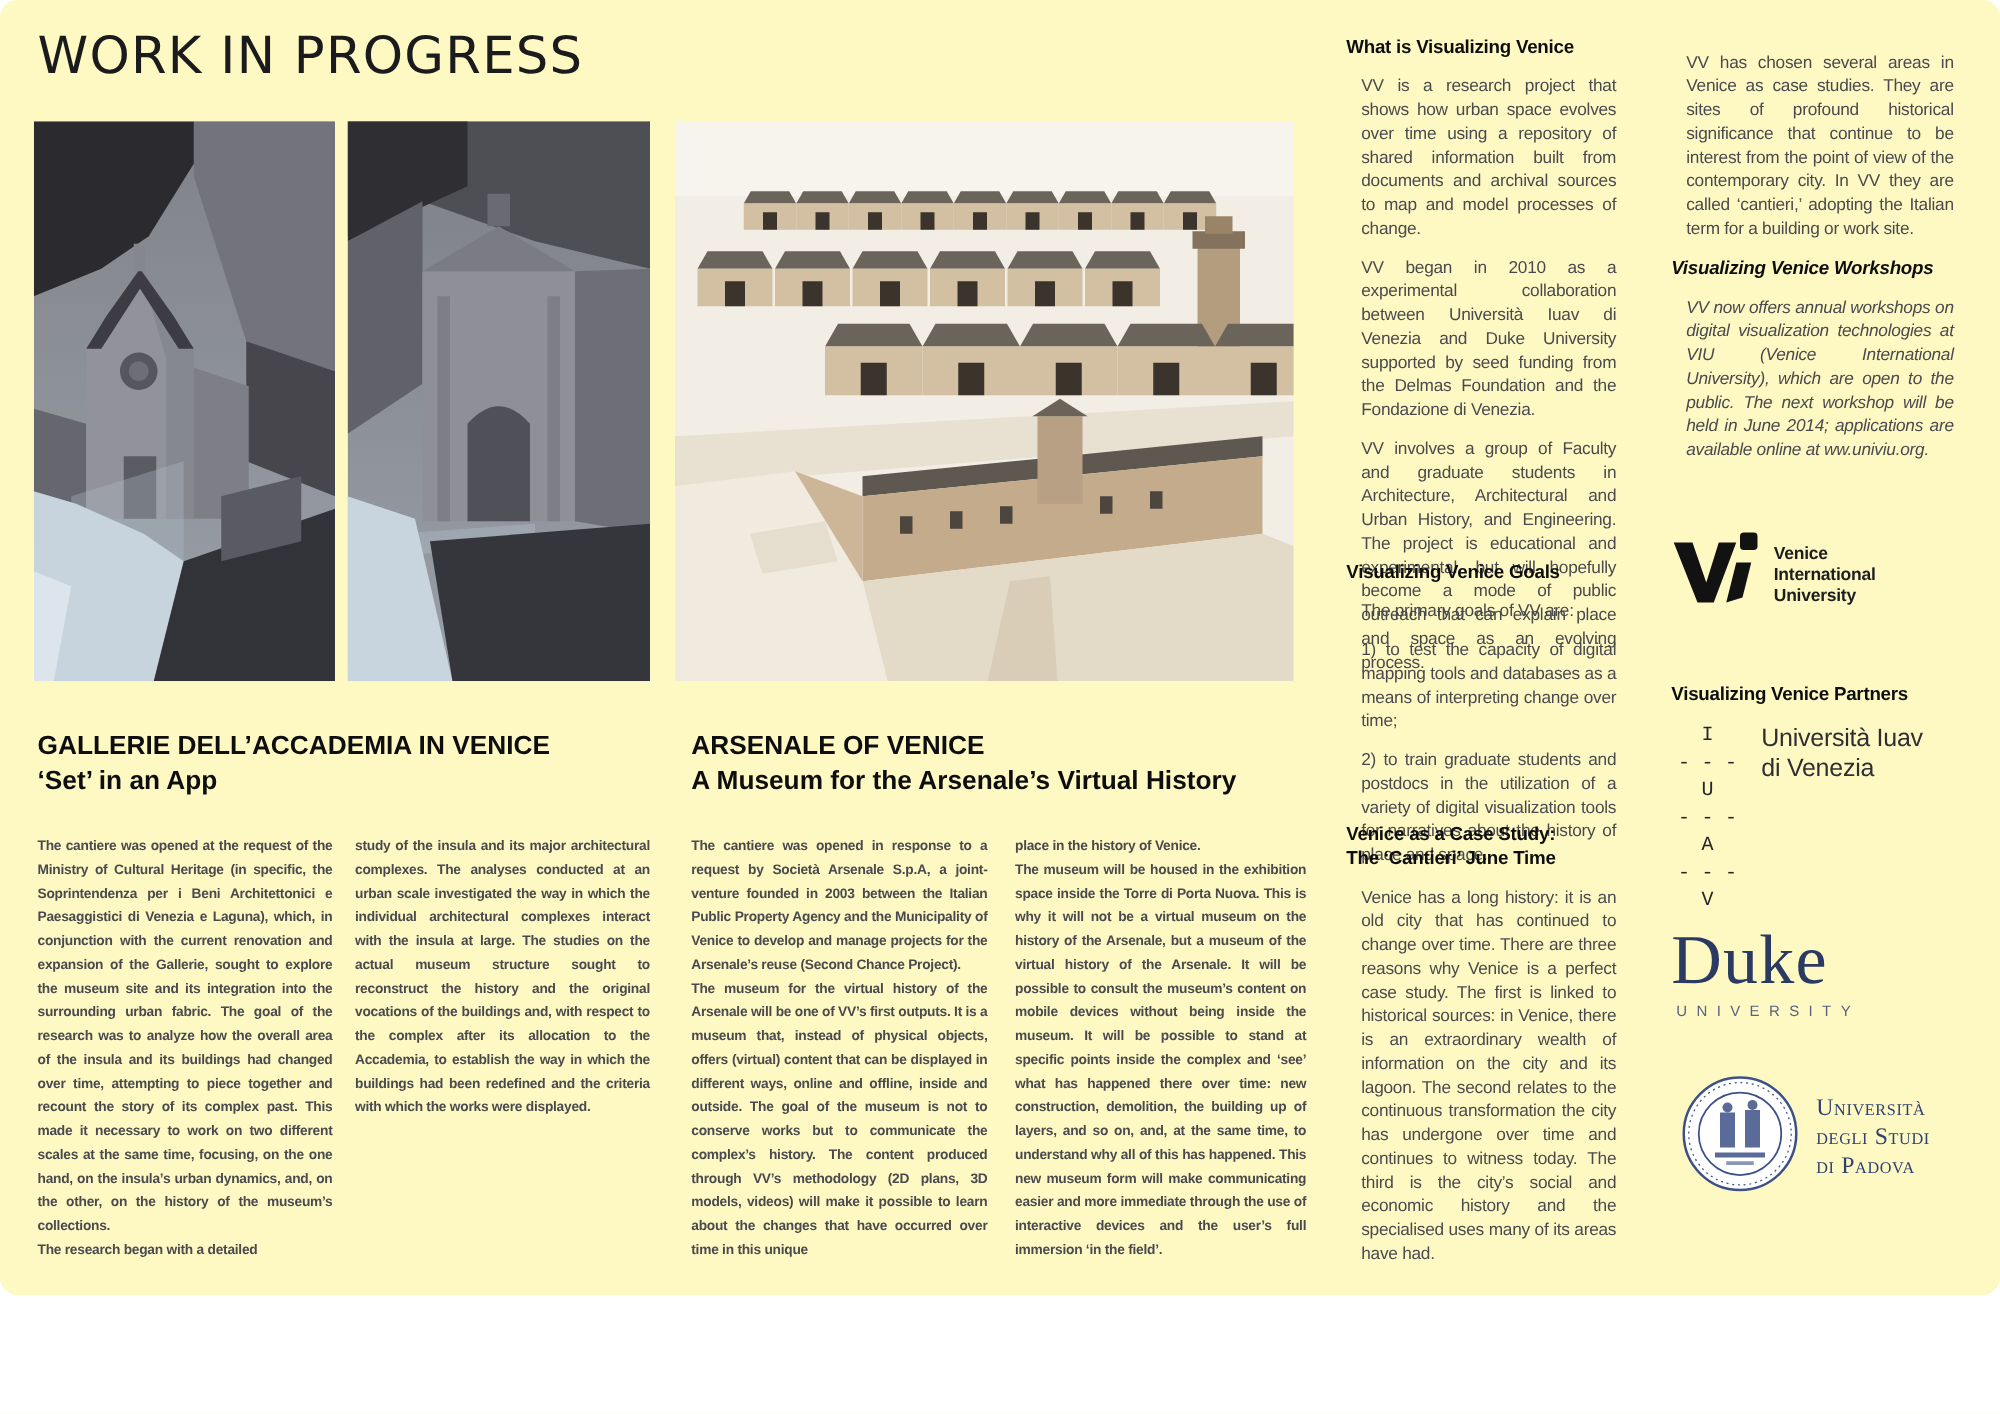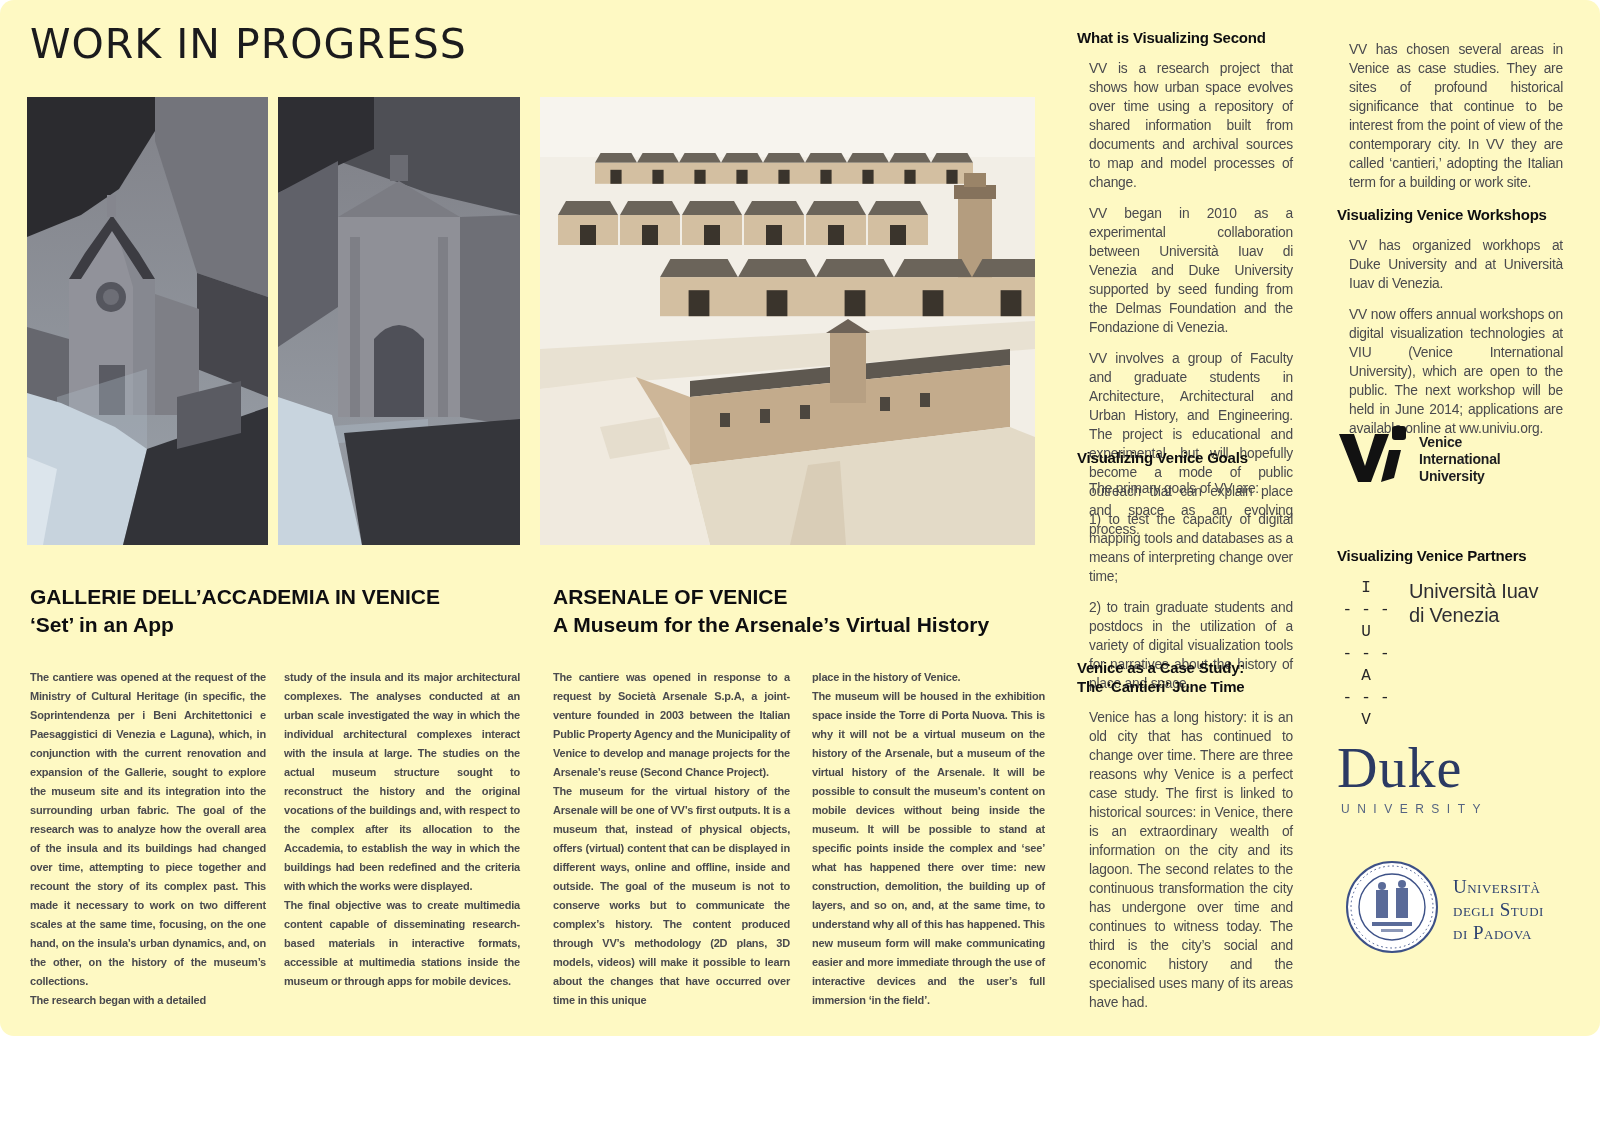--- a/index.html
+++ b/index.html
@@ -152,34 +152,33 @@
     <div class="article-heading">GALLERIE DELL’ACCADEMIA IN VENICE</div>
     <div class="article-heading">‘Set’ in an App</div>
   </div>
 
   <div class="abs bodycol" style="left:30px;top:668px;width:236px;">
     <p>The cantiere was opened at the request of the Ministry of Cultural Heritage (in specific, the Soprintendenza per i Beni Architettonici e Paesaggistici di Venezia e Laguna), which, in conjunction with the current renovation and expansion of the Gallerie, sought to explore the museum site and its integration into the surrounding urban fabric. The goal of the research was to analyze how the overall area of the insula and its buildings had changed over time, attempting to piece together and recount the story of its complex past. This made it necessary to work on two different scales at the same time, focusing, on the one hand, on the insula’s urban dynamics, and, on the other, on the history of the museum’s collections.</p>
     <p>The research began with a detailed</p>
   </div>
   <div class="abs bodycol" style="left:284px;top:668px;width:236px;">
     <p>study of the insula and its major architectural complexes. The analyses conducted at an urban scale investigated the way in which the individual architectural complexes interact with the insula at large. The studies on the actual museum structure sought to reconstruct the history and the original vocations of the buildings and, with respect to the complex after its allocation to the Accademia, to establish the way in which the buildings had been redefined and the criteria with which the works were displayed.</p>
-    <p>The final objective was to create multimedia content capable of disseminating research-based materials in interactive formats, accessible at multimedia stations inside the museum or through apps for mobile devices.</p>
   </div>
   <div class="abs bodycol" style="left:553px;top:668px;width:237px;">
     <p>The cantiere was opened in response to a request by Società Arsenale S.p.A, a joint-venture founded in 2003 between the Italian Public Property Agency and the Municipality of Venice to develop and manage projects for the Arsenale’s reuse (Second Chance Project).</p>
     <p>The museum for the virtual history of the Arsenale will be one of VV’s first outputs. It is a museum that, instead of physical objects, offers (virtual) content that can be displayed in different ways, online and offline, inside and outside. The goal of the museum is not to conserve works but to communicate the complex’s history. The content produced through VV’s methodology (2D plans, 3D models, videos) will make it possible to learn about the changes that have occurred over time in this unique</p>
   </div>
   <div class="abs bodycol" style="left:812px;top:668px;width:233px;">
     <p>place in the history of Venice.</p>
     <p>The museum will be housed in the exhibition space inside the Torre di Porta Nuova. This is why it will not be a virtual museum on the history of the Arsenale, but a museum of the virtual history of the Arsenale. It will be possible to consult the museum’s content on mobile devices without being inside the museum. It will be possible to stand at specific points inside the complex and ‘see’ what has happened there over time: new construction, demolition, the building up of layers, and so on, and, at the same time, to understand why all of this has happened. This new museum form will make communicating easier and more immediate through the use of interactive devices and the user’s full immersion ‘in the field’.</p>
   </div>
 
   <div class="abs sidecol" style="left:1077px;top:28px;width:228px;height:990px;">
     <div class="abs" style="left:0;top:0;width:228px;">
-      <div class="side-heading">What is Visualizing Second</div>
+      <div class="side-heading">What is Visualizing Venice</div>
       <p>VV is a research project that shows how urban space evolves over time using a repository of shared information built from documents and archival sources to map and model processes of change.</p>
       <p>VV began in 2010 as a experimental collaboration between Università Iuav di Venezia and Duke University supported by seed funding from the Delmas Foundation and the Fondazione di Venezia.</p>
       <p>VV involves a group of Faculty and graduate students in Architecture, Architectural and Urban History, and Engineering. The project is educational and experimental, but will hopefully become a mode of public outreach that can explain place and space as an evolving process.</p>
     </div>
     <div class="abs" style="left:0;top:420px;width:228px;">
       <div class="side-heading">Visualizing Venice Goals</div>
       <p>The primary goals of VV are:</p>
       <p>1) to test the capacity of digital mapping tools and databases as a means of interpreting change over time;</p>
       <p>2) to train graduate students and postdocs in the utilization of a variety of digital visualization tools for narratives about the history of place and space.</p>
     </div>
@@ -187,23 +186,22 @@
       <div class="side-heading" style="margin-bottom:0;">Venice as a Case Study:</div>
       <div class="side-heading">The ‘Cantieri’ June Time</div>
       <p>Venice has a long history: it is an old city that has continued to change over time. There are three reasons why Venice is a perfect case study. The first is linked to historical sources: in Venice, there is an extraordinary wealth of information on the city and its lagoon. The second relates to the continuous transformation the city has undergone over time and continues to witness today. The third is the city’s social and economic history and the specialised uses many of its areas have had.</p>
     </div>
   </div>
 
   <div class="abs sidecol" style="left:1337px;top:28px;width:238px;height:990px;">
     <div class="abs" style="left:0;top:0;width:238px;">
       <p>VV has chosen several areas in Venice as case studies. They are sites of profound historical significance that continue to be interest from the point of view of the contemporary city. In VV they are called ‘cantieri,’ adopting the Italian term for a building or work site.</p>
     </div>
-    <div class="abs" style="left:0;top:177px;width:238px;">
+    <div class="abs" style="left:0;top:177px;width:238px;font-style:italic;">
       <div class="side-heading">Visualizing Venice Workshops</div>
-      <p>VV has organized workhops at Duke University and at Università Iuav di Venezia.</p>
       <p>VV now offers annual workshops on digital visualization technologies at VIU (Venice International University), which are open to the public. The next workshop will be held in June 2014; applications are available online at ww.univiu.org.</p>
     </div>
 
     <div class="abs viu-row" style="left:0;top:392px;width:238px;">
       <span>
         <svg width="72" height="64" viewBox="0 0 72 64">
           <polygon points="2,14 17,14 28,46 38,14 52,14 34,62 21,62" fill="#121212"></polygon>
           <polygon points="44,62 52,30 64,30 57,58" fill="#121212"></polygon>
           <rect x="55" y="6" width="14" height="14" rx="3" fill="#121212"></rect>
         </svg>

